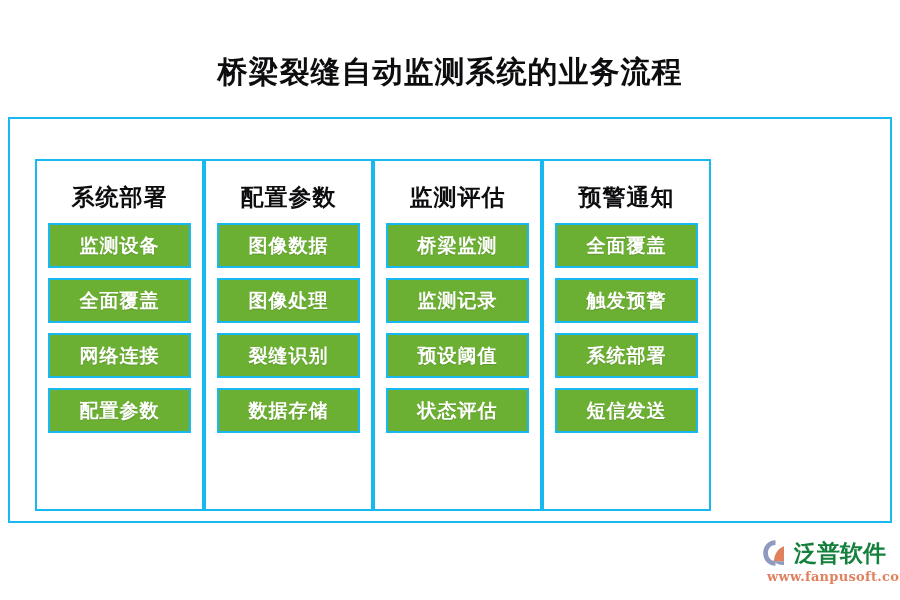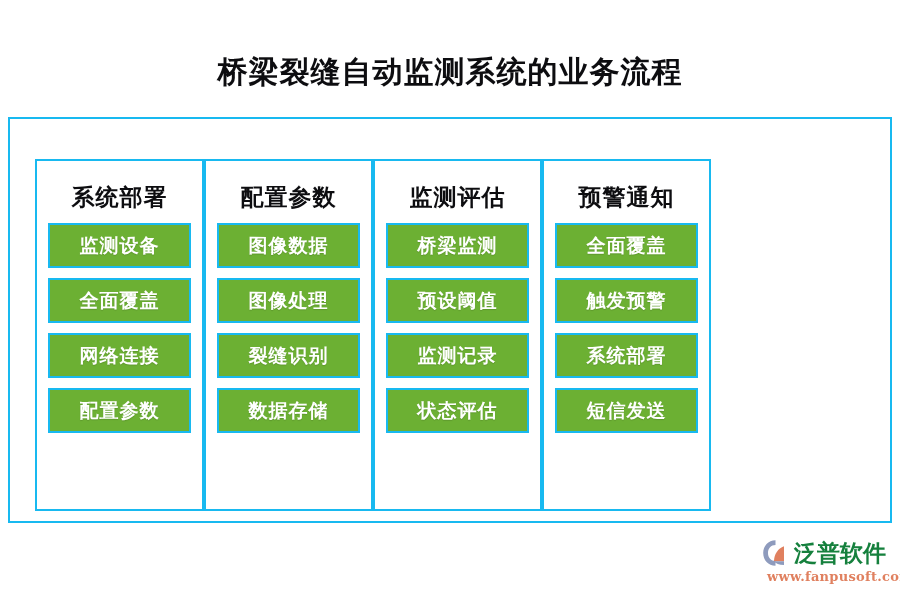--- a/index.html
+++ b/index.html
@@ -185,22 +185,22 @@
           <div class="item-box">图像处理</div>
           <div class="item-box">裂缝识别</div>
           <div class="item-box">数据存储</div>
         </div>
       </div>
 
       <div class="column">
         <div class="column-title">监测评估</div>
         <div class="items">
           <div class="item-box">桥梁监测</div>
+          <div class="item-box">监测记录</div>
           <div class="item-box">预设阈值</div>
-          <div class="item-box">监测记录</div>
           <div class="item-box">状态评估</div>
         </div>
       </div>
 
       <div class="column">
         <div class="column-title">预警通知</div>
         <div class="items">
           <div class="item-box">全面覆盖</div>
           <div class="item-box">触发预警</div>
           <div class="item-box">系统部署</div>

